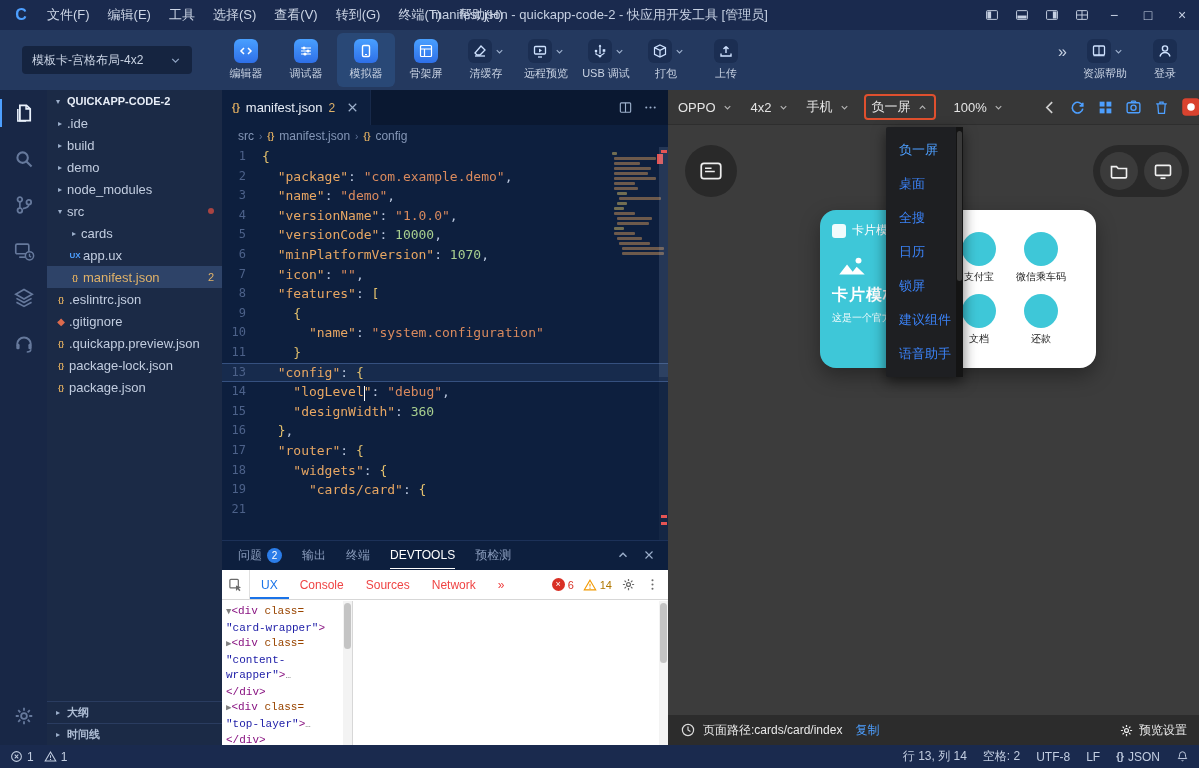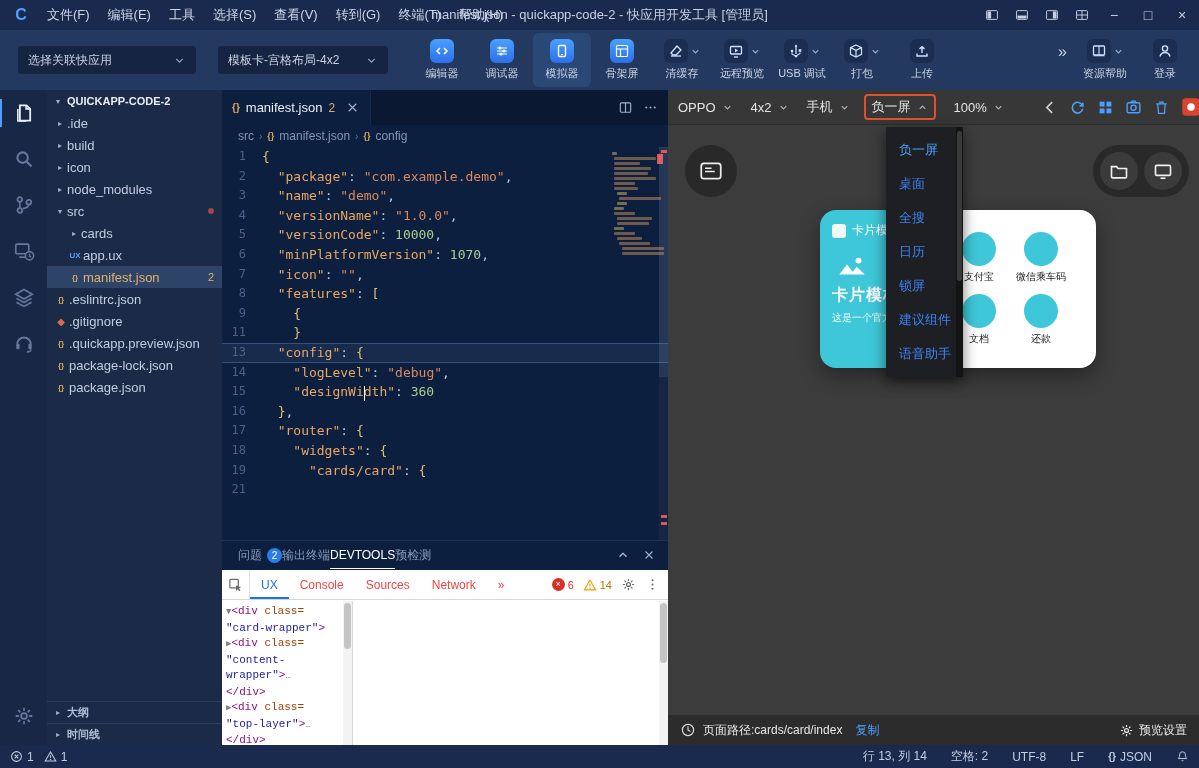--- a/index.html
+++ b/index.html
@@ -85,21 +85,21 @@
 #minimap{position:absolute;top:5px;right:12px;width:44px}
 .mm-row{height:3px;margin-bottom:2px;border-radius:1px;opacity:.55}
 #mm-red{position:absolute;top:2px;right:-7px;width:6px;height:10px;background:#e45454}
 .ovr-red{position:absolute;right:1px;width:6px;height:3px;background:#e45454}
 #escroll{position:absolute;top:0;right:0;width:9px;bottom:0;background:rgba(255,255,255,.03)}
 #escroll-thumb{position:absolute;top:0;right:0;width:9px;height:230px;background:rgba(140,160,200,.14)}
 
 
 #panel{position:absolute;top:540px;left:222px;width:446px;height:205px;background:#0d1f3e;border-top:1px solid #1c3158}
 #ptabs{height:28px;display:flex;align-items:center;padding-left:16px;font-size:12px;color:#8a9cbc}
-#ptabs-list{display:flex;height:100%;align-items:center}
+#ptabs-list{display:flex;gap:20px;height:100%;align-items:center}
 .ptab{display:flex;align-items:center;gap:5px;height:28px}
 .ptab.active{color:#fff;box-shadow:inset 0 -1px 0 #fff}
 .pbadge{min-width:15px;height:15px;border-radius:8px;background:#2b7de9;color:#fff;font-size:10px;display:flex;align-items:center;justify-content:center;padding:0 3px}
 #ptabs-right{margin-left:auto;display:flex;gap:12px;padding-right:12px;color:#9db0cc}
 #ptabs-right .ic-svg{width:14px;height:14px}
 #devtools{position:absolute;top:29px;left:0;right:0;bottom:0;background:#fff;color:#444}
 #dt-bar{height:30px;border-bottom:1px solid #d7d7d7;display:flex;align-items:center;background:#fff;font-size:12px}
 #dt-inspect{width:28px;height:30px;padding:7px 6px;color:#6a6a6a;border-right:1px solid #e0e0e0}
 #dt-tabs{display:flex;height:100%;align-items:center}
 .dt-tab{padding:0 11px;line-height:28px;color:#ef4444}
@@ -155,21 +155,21 @@
 #sim-footer{position:absolute;left:0;right:0;bottom:0;height:30px;background:rgba(25,25,25,.45);display:flex;align-items:center;padding:0 12px;font-size:12px;color:#e8e8e8;gap:7px}
 #sf-ic{width:16px;height:16px;color:#dcdcdc}
 #sf-copy{color:#4d9fff;margin-left:6px}
 #sf-right{margin-left:auto;display:flex;align-items:center;gap:5px}
 #sf-gear{width:15px;height:15px;color:#e8e8e8}
 
 
 #statusbar{position:absolute;left:0;bottom:0;width:1199px;height:23px;background:#1a2a4e;display:flex;align-items:center;padding:0 10px;font-size:12px;color:#c2cde0;z-index:60}
 .sb-item{display:flex;align-items:center;gap:4px;white-space:nowrap}
 #sb-left{display:flex;align-items:center;gap:10px}
-#sb-right{margin-left:auto;display:flex;align-items:center;gap:24px}
+#sb-right{margin-left:auto;display:flex;align-items:center;gap:16px}
 .sb-ic{width:13px;height:13px}
 .sb-json{font-size:10px;font-weight:bold}
 </style>
 </head>
 <body>
 
 <div id="titlebar">
   <div id="logo">C</div>
   <div id="menus">
       <div class="menu-item">文件(F)</div>
@@ -207,28 +207,20 @@
           <path d="M8 3v10M1.8 8h12.4" stroke="currentColor" stroke-width="1.1"></path>
         </svg>
       </span>
     <span class="win-btn">−</span>
     <span class="win-btn">□</span>
     <span class="win-btn">×</span>
   </div>
 </div>
 
 <div id="toolbar">
-  <div class="dd-pill" id="pill-app">
-    <span>选择关联快应用</span>
-    <span class="pill-chev" id="pc-1">
-        <svg viewBox="0 0 16 16">
-          <path d="M4 6l4 4 4-4" fill="none" stroke="currentColor" stroke-width="1.6"></path>
-        </svg>
-      </span>
-  </div>
   <div class="dd-pill" id="pill-template">
     <span>模板卡-宫格布局-4x2</span>
     <span class="pill-chev" id="pc-2">
         <svg viewBox="0 0 16 16">
           <path d="M4 6l4 4 4-4" fill="none" stroke="currentColor" stroke-width="1.6"></path>
         </svg>
       </span>
   </div>
   <div id="tb-buttons">
       <div class="tbtn">
@@ -470,21 +462,21 @@
       <div class="trow" style="padding-left: 6px;">
         <span class="tchev">▸</span>
         <span class="tlabel">.ide</span>
       </div>
       <div class="trow" style="padding-left: 6px;">
         <span class="tchev">▸</span>
         <span class="tlabel">build</span>
       </div>
       <div class="trow" style="padding-left: 6px;">
         <span class="tchev">▸</span>
-        <span class="tlabel">icon</span>
+        <span class="tlabel">demo</span>
       </div>
       <div class="trow" style="padding-left: 6px;">
         <span class="tchev">▸</span>
         <span class="tlabel">node_modules</span>
       </div>
       <div class="trow" style="padding-left: 6px;">
         <span class="tchev">▾</span>
         <span class="tlabel">src</span>
         <span class="tdot"></span>
       </div>
@@ -575,20 +567,21 @@
     <div id="code-lines">
         <div class="cline"><span class="lnum">1</span><span class="ltext"><span class="tk-br">{</span></span></div>
         <div class="cline"><span class="lnum">2</span><span class="ltext"><span class="tk-pu">  </span><span class="tk-k">"package"</span><span class="tk-pu">: </span><span class="tk-s">"com.example.demo"</span><span class="tk-pu">,</span></span></div>
         <div class="cline"><span class="lnum">3</span><span class="ltext"><span class="tk-pu">  </span><span class="tk-k">"name"</span><span class="tk-pu">: </span><span class="tk-s">"demo"</span><span class="tk-pu">,</span></span></div>
         <div class="cline"><span class="lnum">4</span><span class="ltext"><span class="tk-pu">  </span><span class="tk-k">"versionName"</span><span class="tk-pu">: </span><span class="tk-s">"1.0.0"</span><span class="tk-pu">,</span></span></div>
         <div class="cline"><span class="lnum">5</span><span class="ltext"><span class="tk-pu">  </span><span class="tk-k">"versionCode"</span><span class="tk-pu">: </span><span class="tk-n">10000</span><span class="tk-pu">,</span></span></div>
         <div class="cline"><span class="lnum">6</span><span class="ltext"><span class="tk-pu">  </span><span class="tk-k">"minPlatformVersion"</span><span class="tk-pu">: </span><span class="tk-n">1070</span><span class="tk-pu">,</span></span></div>
         <div class="cline"><span class="lnum">7</span><span class="ltext"><span class="tk-pu">  </span><span class="tk-k">"icon"</span><span class="tk-pu">: </span><span class="tk-s">""</span><span class="tk-pu">,</span></span></div>
         <div class="cline"><span class="lnum">8</span><span class="ltext"><span class="tk-pu">  </span><span class="tk-k">"features"</span><span class="tk-pu">: </span><span class="tk-br">[</span></span></div>
         <div class="cline"><span class="lnum">9</span><span class="ltext"><span class="tk-pu">    </span><span class="tk-br">{</span></span></div>
+        <div class="cline"><span class="lnum">10</span><span class="ltext"><span class="tk-pu">      </span><span class="tk-k">"name"</span><span class="tk-pu">: </span><span class="tk-s">"system.configuration"</span></span></div>
         <div class="cline"><span class="lnum">11</span><span class="ltext"><span class="tk-pu">    </span><span class="tk-br">}</span></span></div>
         <div class="cline cur"><span class="lnum">13</span><span class="ltext"><span class="tk-pu">  </span><span class="tk-k">"config"</span><span class="tk-pu">: </span><span class="tk-br">{</span></span></div>
         <div class="cline"><span class="lnum">14</span><span class="ltext"><span class="tk-pu">    </span><span class="tk-k">"logLevel"</span><span class="tk-pu">: </span><span class="tk-s">"debug"</span><span class="tk-pu">,</span></span></div>
         <div class="cline"><span class="lnum">15</span><span class="ltext"><span class="tk-pu">    </span><span class="tk-k">"designWidth"</span><span class="tk-pu">: </span><span class="tk-n">360</span></span></div>
         <div class="cline"><span class="lnum">16</span><span class="ltext"><span class="tk-pu">  </span><span class="tk-br">}</span><span class="tk-pu">,</span></span></div>
         <div class="cline"><span class="lnum">17</span><span class="ltext"><span class="tk-pu">  </span><span class="tk-k">"router"</span><span class="tk-pu">: </span><span class="tk-br">{</span></span></div>
         <div class="cline"><span class="lnum">18</span><span class="ltext"><span class="tk-pu">    </span><span class="tk-k">"widgets"</span><span class="tk-pu">: </span><span class="tk-br">{</span></span></div>
         <div class="cline"><span class="lnum">19</span><span class="ltext"><span class="tk-pu">      </span><span class="tk-k">"cards/card"</span><span class="tk-pu">: </span><span class="tk-br">{</span></span></div>
         <div class="cline"><span class="lnum">21</span><span class="ltext"></span></div>
       </div>

